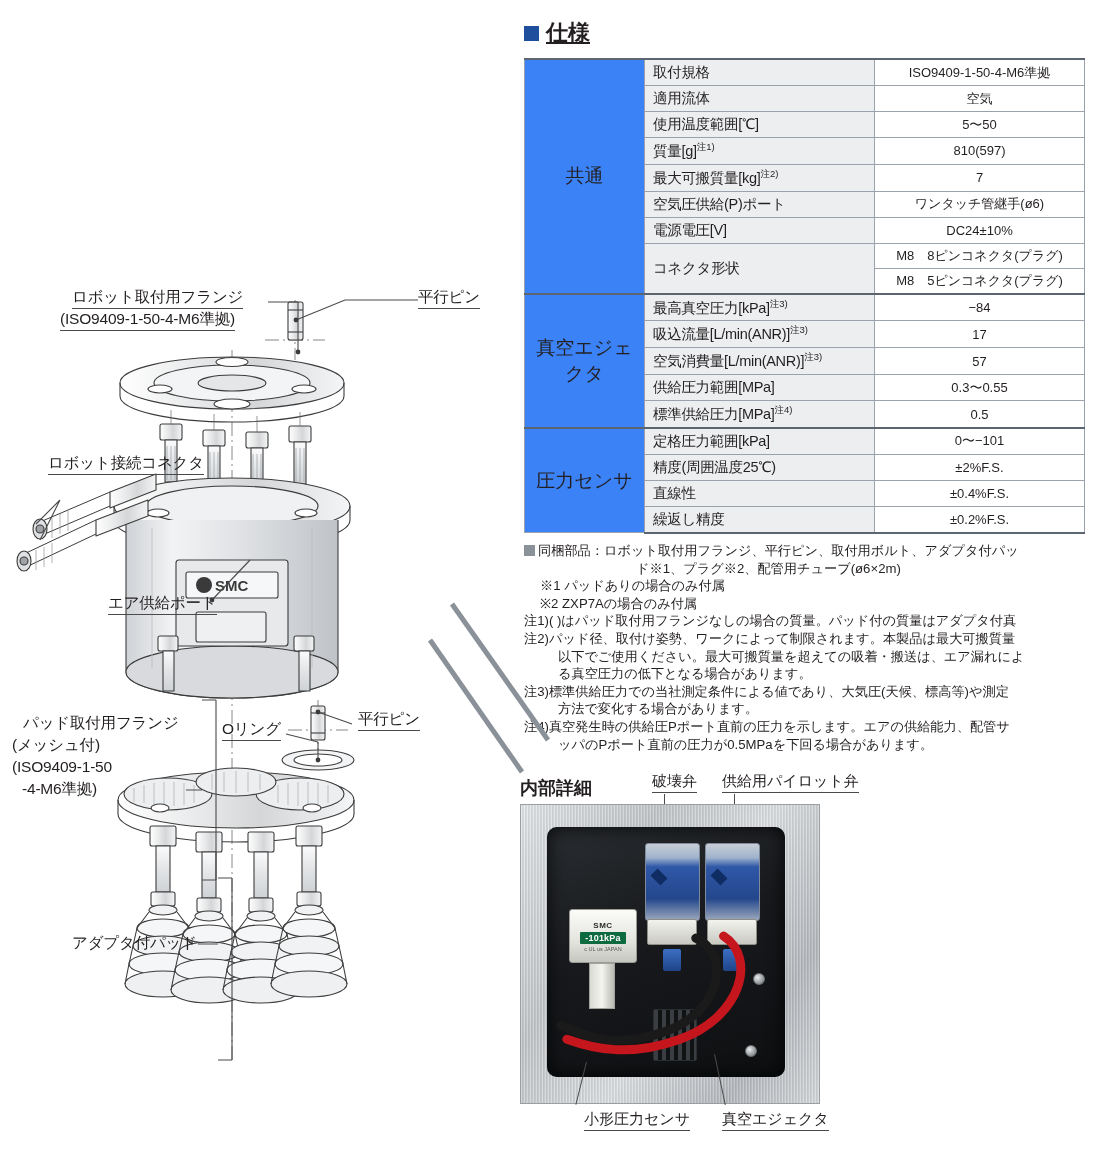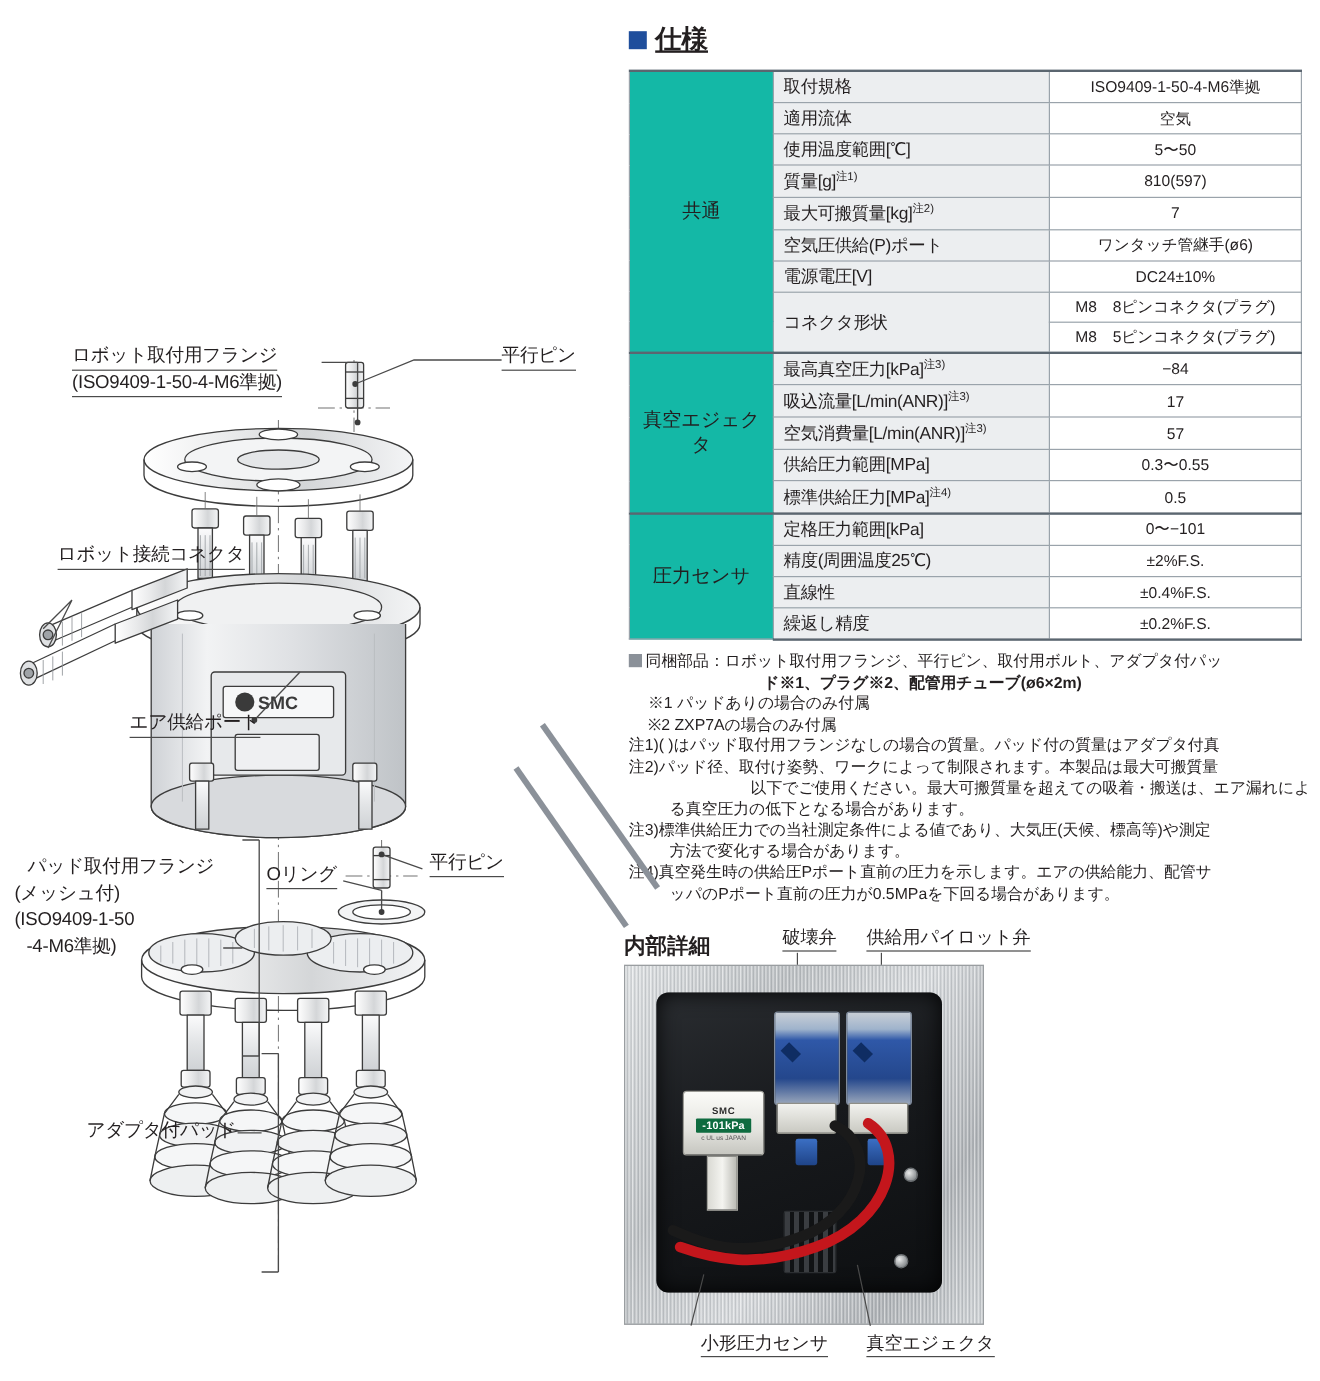--- a/index.html
+++ b/index.html
@@ -50,33 +50,33 @@
   table.spec col.c2 { width:230px; }
   table.spec col.c3 { width:210px; }
 
   table.spec td {
     border:1px solid #9aa3ab;
     padding:3px 8px;
     height:23px;
     vertical-align:middle;
     color:#231f20;
   }
-  td.grp { background:#14b8a6; text-align:center; font-size:16px; }
+  td.grp { background:#3b82f6; text-align:center; font-size:19px; }
   td.item { background:#eceef0; text-align:left; font-size:14.5px; letter-spacing:-0.3px; }
   td.val  { background:#ffffff; text-align:center; font-size:13px; }
   sup.note { font-size:9.5px; vertical-align:super; letter-spacing:0; }
 
   table.spec tr.thick-top td { border-top:2px solid #5b6670; }
   table.spec tr.thick-bot td { border-bottom:2px solid #5b6670;margin-left:11px; }
 
   
   .notes { margin:8px 0 0 14px; width:568px; font-size:13.2px; line-height:17.6px; color:#231f20; }
   .sq-gray { width:11px; height:11px; background:#8b9199; display:inline-block; margin-right:3px; position:relative; top:1px; }
   .indent-1 { padding-left:16px; }
-  .indent-2 { padding-left:30px;font-weight:bold; }
+  .indent-2 { padding-left:30px; }
   .hang { padding-left:34px; text-indent:-34px; }
 
   
   #internal-detail { position:absolute; left:510px; top:762px; width:590px; height:389px; }
   .detail-title { position:absolute; left:10px; top:14px; font-size:18px; font-weight:bold; }
 
   .photo-wrap {
     position:absolute; left:10px; top:42px; width:300px; height:300px;
     background:#b8bcbf;
     border:1px solid #9a9ea1;
@@ -442,21 +442,21 @@
 
         <path d="M232 878 L232 1060 M232 878 L218 878 M232 1060 L218 1060 M218 944 L198 944"></path>
       </g>
       <circle cx="298" cy="352" r="2.4" fill="#3c3c3c"></circle>
       <circle cx="296" cy="320" r="2.4" fill="#3c3c3c"></circle>
       <circle cx="212" cy="600" r="2.4" fill="#3c3c3c"></circle>
       <circle cx="318" cy="760" r="2.4" fill="#3c3c3c"></circle>
       <circle cx="318" cy="712" r="2.4" fill="#3c3c3c"></circle>
     </svg>
 
-    <div class="lbl underline" style="left:60px; top:286px;">ロボット取付用フランジ</div>
+    <div class="lbl underline" style="left:72px; top:286px;">ロボット取付用フランジ</div>
     <div class="lbl underline" style="left:60px; top:308px;">(ISO9409-1-50-4-M6準拠)</div>
 
     <div class="lbl underline" style="left:418px; top:286px;">平行ピン</div>
 
     <div class="lbl underline" style="left:48px; top:452px;">ロボット接続コネクタ</div>
 
     <div class="lbl underline" style="left:108px; top:592px;">エア供給ポート</div>
 
     <div class="lbl underline" style="left:222px; top:718px;">Oリング</div>
 
@@ -585,21 +585,21 @@
       <div class="indent-1">※1 パッドありの場合のみ付属</div>
       <div class="indent-1">※2 ZXP7Aの場合のみ付属</div>
 
       <div class="hang">
         <span>注1)</span><span>( )はパッド取付用フランジなしの場合の質量。パッド付の質量はアダプタ付真</span>
       </div>
 
       <div class="hang">
         <span>注2)</span><span>パッド径、取付け姿勢、ワークによって制限されます。本製品は最大可搬質量</span>
       </div>
-      <div style="padding-left:34px;text-align:right;">以下でご使用ください。最大可搬質量を超えての吸着・搬送は、エア漏れによ</div>
+      <div style="padding-left:34px;">以下でご使用ください。最大可搬質量を超えての吸着・搬送は、エア漏れによ</div>
       <div style="padding-left:34px;">る真空圧力の低下となる場合があります。</div>
 
       <div class="hang">
         <span>注3)</span><span>標準供給圧力での当社測定条件による値であり、大気圧(天候、標高等)や測定</span>
       </div>
       <div style="padding-left:34px;">方法で変化する場合があります。</div>
 
       <div class="hang">
         <span>注4)</span><span>真空発生時の供給圧Pポート直前の圧力を示します。エアの供給能力、配管サ</span>
       </div>

